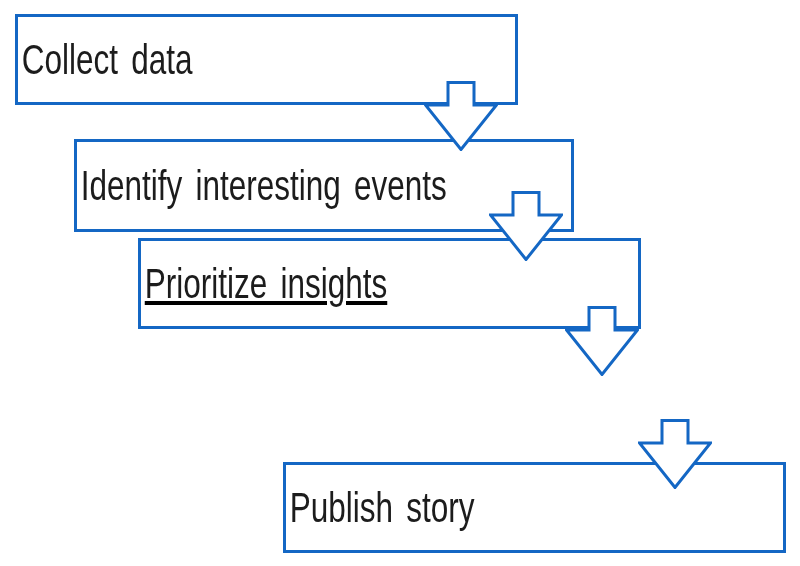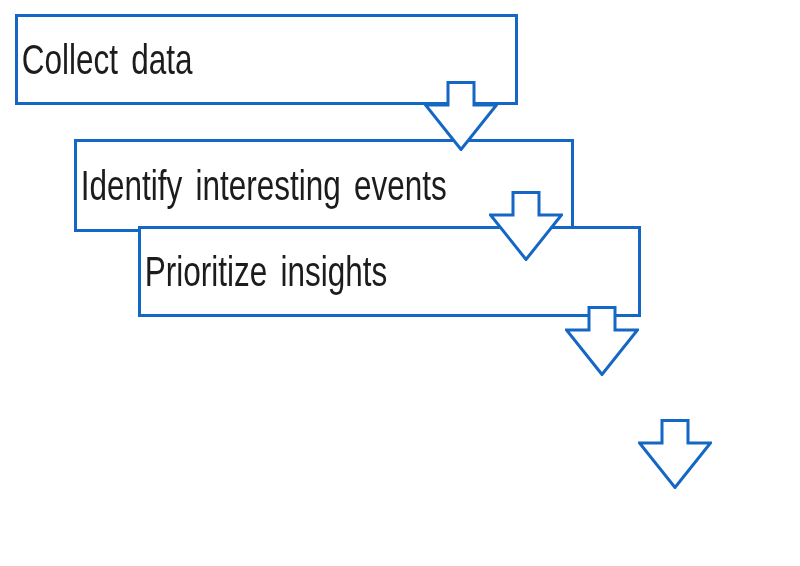--- a/index.html
+++ b/index.html
@@ -31,21 +31,21 @@
     font-weight: 400;
     color: #1c1c1c;
     letter-spacing: 0px;
     word-spacing: 0.14em;
     white-space: nowrap;
     transform: scaleX(0.75);
     transform-origin: left center;
   }
   .s1 { left: 15px;  top: 14px;  width: 503px; height: 91px; }
   .s2 { left: 74px;  top: 123px; width: 500px; height: 93px; margin-top: 16px; }
-  .s3 { left: 138px; top: 226px; width: 503px; height: 91px; }
+  .s3 { left: 138px; top: 238px; width: 503px; height: 91px; text-decoration: underline; }
   .s4 { left: 208px; top: 353px; width: 505px; height: 94px; }
   .s5 { left: 283px; top: 462px; width: 503px; height: 91px; }
   .arrow {
     position: absolute;
     width: 74px;
     height: 70px;
     z-index: 2;
   }
   .a1 { left: 424px; top: 81px; }
   .a2 { left: 489px; top: 191px; }
@@ -79,14 +79,17 @@
 
   <svg class="arrow a3" viewBox="0 0 74 70" aria-hidden="true">
     <polygon points="24,1.5 50,1.5 50,24 72.5,24 37,68.5 1.5,24 24,24" fill="#ffffff" stroke="#1467c4" stroke-width="3" stroke-linejoin="miter" stroke-miterlimit="12"></polygon>
   </svg>
 
 
   <svg class="arrow a4" viewBox="0 0 74 70" aria-hidden="true">
     <polygon points="24,1.5 50,1.5 50,24 72.5,24 37,68.5 1.5,24 24,24" fill="#ffffff" stroke="#1467c4" stroke-width="3" stroke-linejoin="miter" stroke-miterlimit="12"></polygon>
   </svg>
 
+  <div class="step s5">
+    <span class="label">Publish story</span>
+  </div>
 
 </div>
 
 </body></html>

